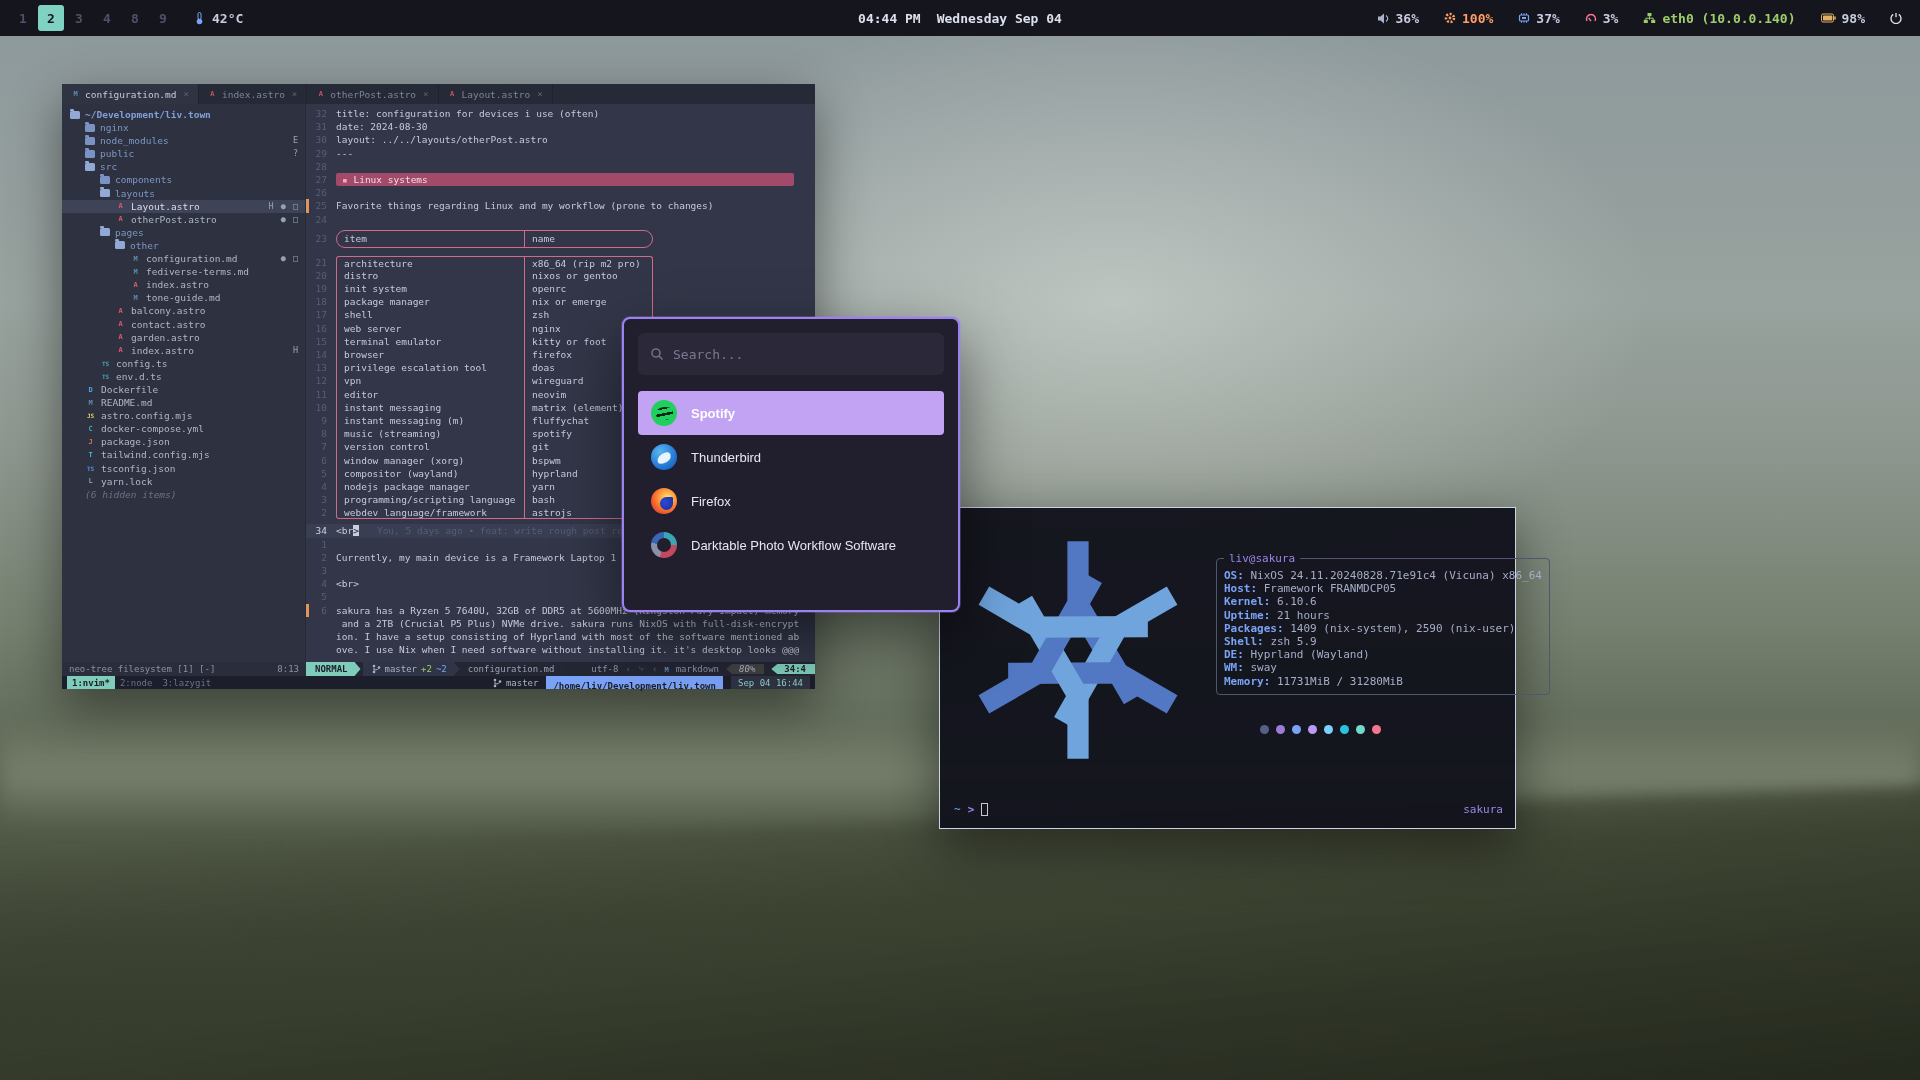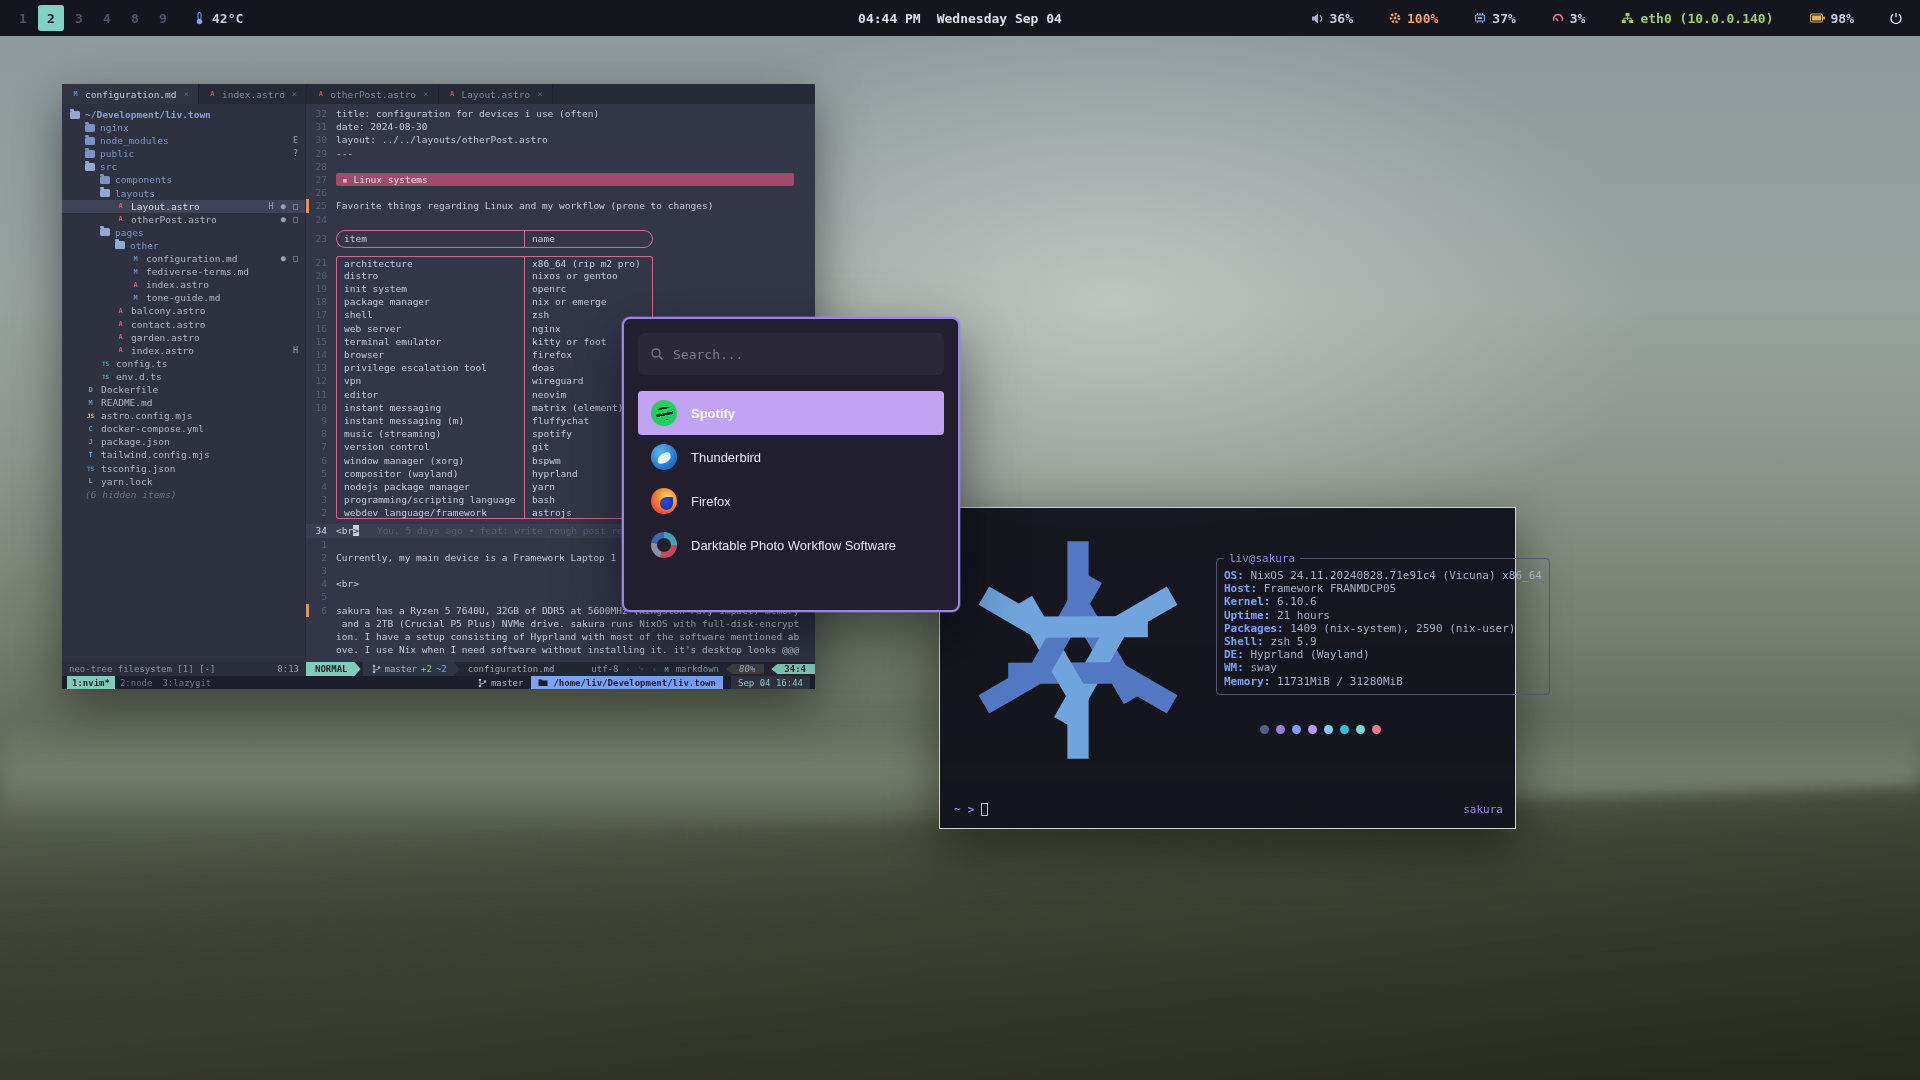--- a/index.html
+++ b/index.html
@@ -15,21 +15,21 @@
   .ridge{position:absolute;left:-4%;right:-4%;bottom:-50px;height:310px;background:linear-gradient(175deg,rgba(70,78,58,0) 0%,rgba(56,62,44,0.8) 42%,rgba(33,38,27,0.95) 100%);filter:blur(7px);transform:rotate(-2deg);}
 
   
   .topbar{position:absolute;top:0;left:0;width:1920px;height:36px;background:#14151d;display:flex;align-items:center;font:bold 13px "DejaVu Sans Mono",monospace;color:#c7cce0;z-index:40;padding:0 10px;}
   .ws{display:flex;gap:2px;}
   .ws-item{width:26px;height:26px;display:flex;align-items:center;justify-content:center;color:#4c5268;border-radius:3px;cursor:default;}
   .ws-item[data-active="true"]{background:#7fd2c2;color:#14151d;}
   .temp{display:flex;align-items:center;gap:7px;margin-left:18px;}
   .temp svg{color:#7aa2f7;}
   .clock{position:absolute;left:50%;transform:translateX(-50%);display:flex;gap:16px;color:#dde1ee;}
-  .mods{margin-left:auto;display:flex;align-items:center;gap:36px;padding-right:8px;}
+  .mods{margin-left:auto;display:flex;align-items:center;gap:25px;padding-right:8px;}
   .mod{display:flex;align-items:center;gap:6px;}
   .mod-vol svg{color:#aab1c8;}
   .mod-bright{color:#ff9e64;}
   .mod-mem svg{color:#7aa2f7;}
   .mod-cpu svg{color:#f7768e;}
   .mod-net{color:#9ece6a;}
   .mod-bat svg{color:#e0af68;}
   .mod-pow{color:#dfe3f0;}
 
   
@@ -111,21 +111,21 @@
   .mdicon::before{content:"M";color:#628bb0;font-weight:bold;font-size:7px;}
   .chip-pct{background:#404040;color:#aab0c4;clip-path:polygon(6px 0,100% 0,100% 100%,6px 100%,0 50%);padding-left:13px;font-style:italic;}
   .chip-pos{background:#7fccba;color:#1b1e28;font-weight:bold;clip-path:polygon(6px 0,100% 0,100% 100%,6px 100%,0 50%);padding-left:13px;}
 
   
   .tmux{height:13px;flex:none;background:#1c1f2b;display:flex;align-items:center;font-size:9px;color:#6b7288;padding:0 5px;gap:10px;}
   .tmux-win{padding:0 5px;height:100%;display:flex;align-items:center;}
   .tmux-win[data-active="true"]{background:#7fccba;color:#1b1e28;font-weight:bold;}
   .tmux-right{margin-left:auto;display:flex;align-items:center;gap:8px;height:100%;}
   .tmux-branch{display:flex;align-items:center;gap:4px;color:#aab0c4;}
-  .tmux-path{background:#7aa2f7;color:#1b1e28;display:flex;align-items:center;gap:5px;padding:0 7px;height:100%;font-weight:bold;}
+  .tmux-path{background:#7aa2f7;color:#1b1e28;display:flex;align-items:center;gap:5px;padding:0 7px;height:100%;font-weight:bold;flex-direction:column;}
   .tmux-clock{background:#2e3242;color:#8fd0c2;display:flex;align-items:center;padding:0 7px;height:100%;}
 
   
   .launcher{position:absolute;left:622px;top:317px;width:338px;height:295px;background:#211f2e;border:2px solid #9b82ee;border-radius:8px;z-index:30;overflow:hidden;font-family:"Liberation Sans",sans-serif;box-shadow:0 0 0 1px rgba(155,130,238,.3),0 24px 60px rgba(0,0,0,.5);}
   .search{margin:14px 14px 0 14px;height:42px;background:#2b2939;border-radius:6px;display:flex;align-items:center;padding:0 12px;gap:9px;color:#706d84;}
   .search input{flex:1;background:transparent;border:none;outline:none;color:#b9b6cc;font:13px "DejaVu Sans Mono",monospace;}
   .search input::placeholder{color:#7a7890;}
   .litems{margin-top:16px;}
   .litem{height:44px;display:flex;align-items:center;gap:14px;padding:0 13px;margin:0 14px;border-radius:4px;color:#e8e6f2;font-size:13px;}
   .litem[data-selected="true"]{background:#c2a2f2;color:#ffffff;font-weight:bold;}

